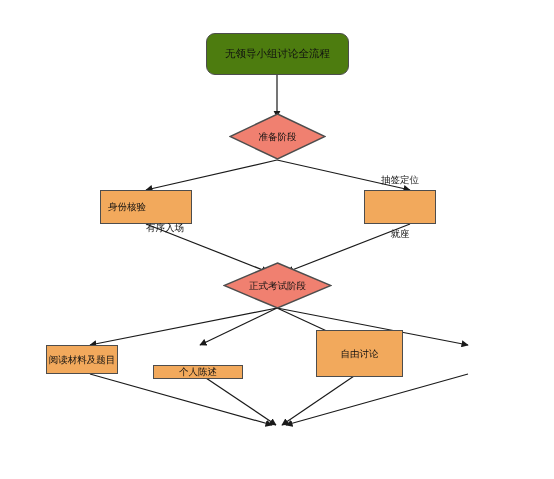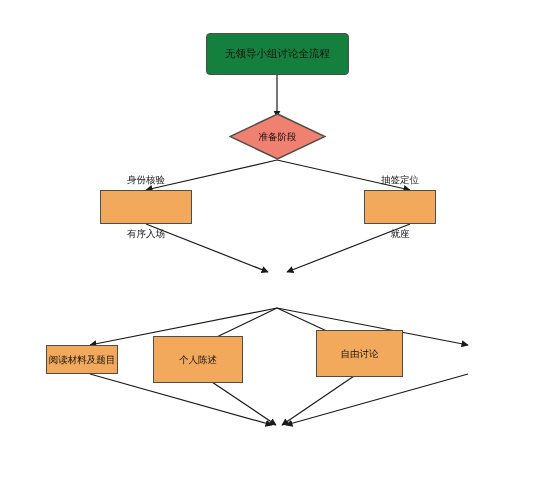--- a/index.html
+++ b/index.html
@@ -30,23 +30,23 @@
     box-sizing: border-box;
     display: flex;
     align-items: center;
     justify-content: center;
     text-align: center;
     color: #101010;
     line-height: 1.25;
     white-space: nowrap;
   }
   .node-start {
-    background: #15803d;
+    background: #4d7c0f;
     border: 1.4px solid #4d4d4d;
-    border-radius: 4px;
+    border-radius: 9px;
     font-size: 10.5px;
     z-index: 3;
   }
   .node-process {
     background: #F2A95C;
     border: 1.4px solid #4d4d4d;
     font-size: 9.5px;
     z-index: 3;
   }
   .node-process .line2 {
@@ -109,36 +109,42 @@
     <span>无领导小组讨论全流程</span>
   </div>
 
   <div class="diamond-wrap" style="left:229px; top:113px; width:97px; height:47px;justify-content:center;">
     <svg class="diamond-shape" viewBox="0 0 97 47" preserveAspectRatio="none">
       <polygon points="48.5,1 96,23.5 48.5,46 1,23.5" fill="#F08070" stroke="#4d4d4d" stroke-width="1.4"></polygon>
     </svg>
     <span class="diamond-label">准备阶段</span>
   </div>
 
-  <div class="node node-process" style="left:100px; top:190px; width:92px; height:34px; flex-direction:column;">
+  <div class="node node-process" style="left:100px; top:190px; width:92px; height:34px; flex-direction:row;">
     <span class="line1">身份核验</span>
     <span class="line2">有序入场</span>
   </div>
 
   <div class="node node-process" style="left:364px; top:190px; width:72px; height:34px; flex-direction:column;">
     <span class="line1">抽签定位</span>
     <span class="line2">就座</span>
   </div>
 
+  <div class="diamond-wrap" style="left:223px; top:262px; width:109px; height:47px;">
+    <svg class="diamond-shape" viewBox="0 0 109 47" preserveAspectRatio="none">
+      <polygon points="54.5,1 108,23.5 54.5,46 1,23.5" fill="#F08070" stroke="#4d4d4d" stroke-width="1.4"></polygon>
+    </svg>
+    <span class="diamond-label">正式考试阶段</span>
+  </div>
 
   <div class="node node-process" style="left:46px; top:345px; width:72px; height:29px;">
     <span>阅读材料及题目</span>
   </div>
 
-  <div class="node node-process" style="left:153px; top:336px; width:90px; height:47px;">
+  <div class="node node-process" style="left:153px; top:365px; width:90px; height:14px;">
     <span>个人陈述</span>
   </div>
 
   <div class="node node-process" style="left:316px; top:330px; width:87px; height:47px;">
     <span>自由讨论</span>
   </div>
 
 
 
 </div>

